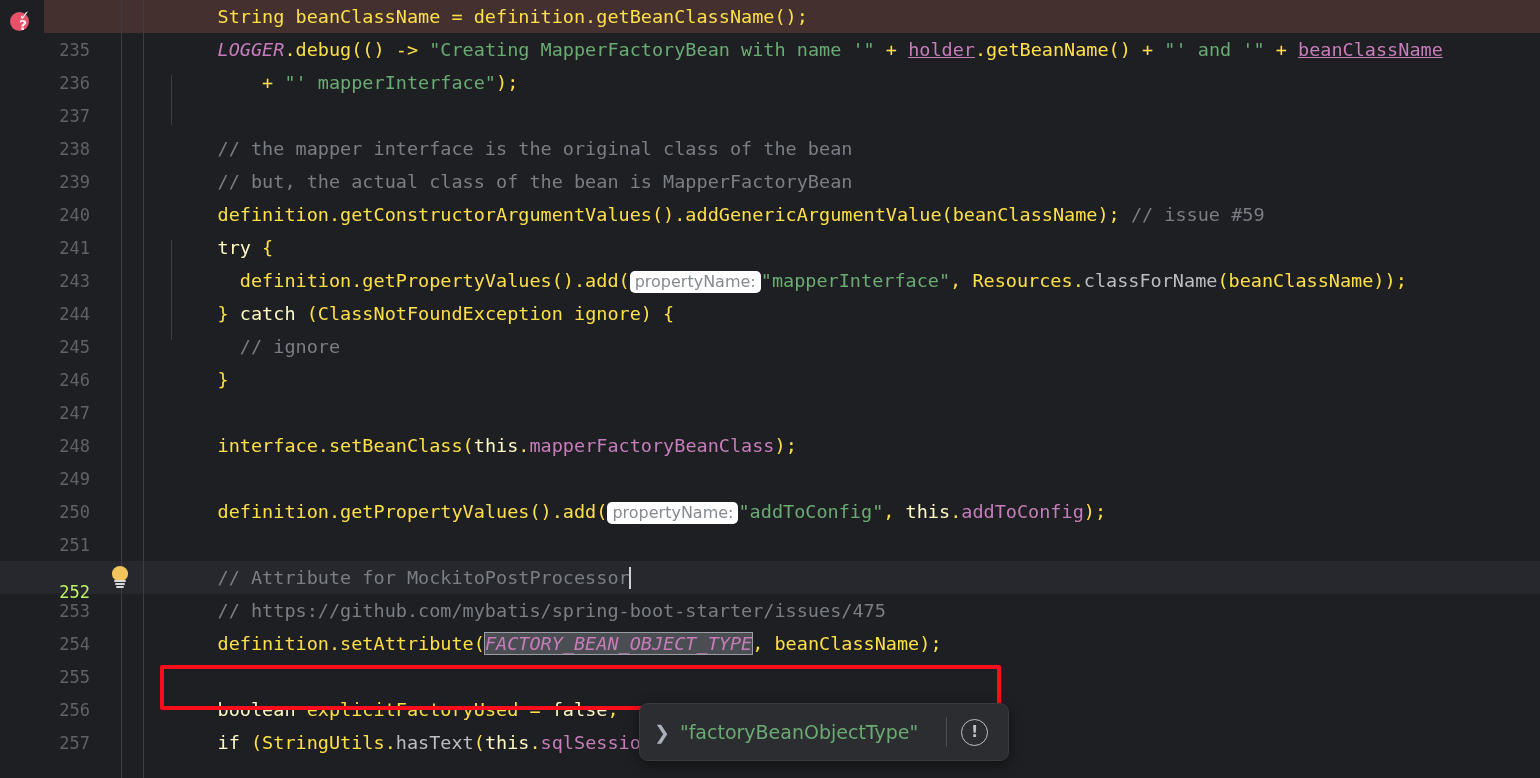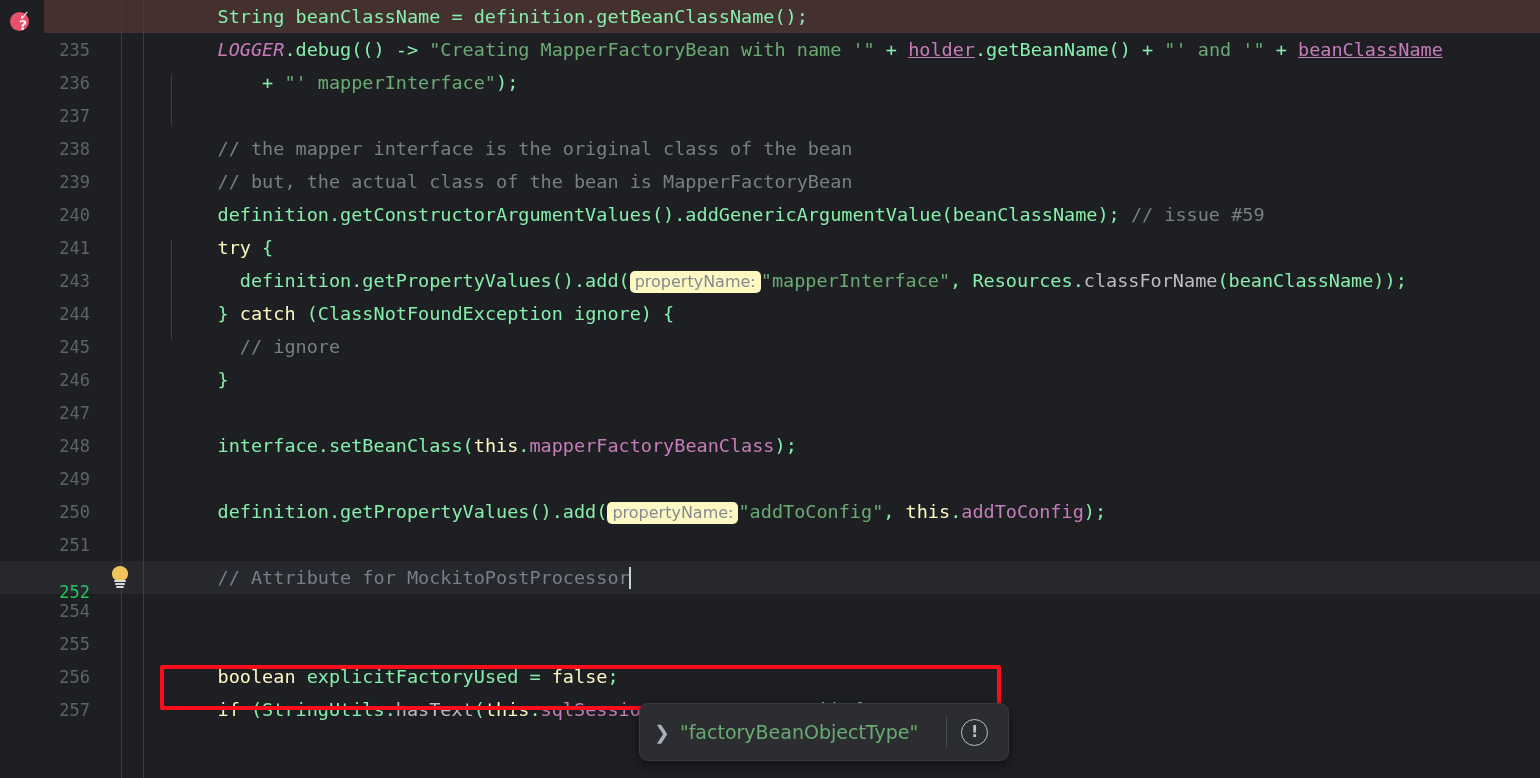--- a/index.html
+++ b/index.html
@@ -63,50 +63,50 @@
     width: 96px;
     min-width: 96px;
     text-align: right;
     padding-right: 6px;
     box-sizing: border-box;
     color: #606366;
     font-size: 17px;
     font-family: "DejaVu Sans Mono", "Liberation Mono", monospace;
     user-select: none;
   }
-  .lineno.cur { color: #22c55e; margin-top: 28px; }
+  .lineno.cur { color: #bef264; margin-top: 28px; }
   .gut-a { width: 47px; min-width: 47px; }
   .gut-b { width: 22px; min-width: 22px; }
   .code  { padding-left: 8px; }
 
   
   .vline {
     position: absolute; top: 0; bottom: 0;
     width: 1px; background: #3a3d42; z-index: 3;
   }
   .vline.v1 { left: 121px; }
   .vline.v2 { left: 143px; }
 
   
   .iguide {
     position: absolute; width: 1px; background: #3b3f45; z-index: 2;
   }
 
   
-  .t-def   { color: #86efac; }
+  .t-def   { color: #fde047; }
   .t-kw    { color: #fef9c3; }
   .t-str   { color: #6aab73; }
   .t-cmt   { color: #7a7e85; }
   .t-field { color: #c77dbb; }
   .t-static{ color: #c77dbb; font-style: italic; margin-top: 12px; }
   .t-smeth { color: #bcbec4; }
   .t-param-u { color: #c77dbb; text-decoration: underline; }
 
   .hint {
-    background: #fef9c3;
+    background: #ffffff;
     color: #868a91;
     border-radius: 5px;
     padding: 1px 5px 2px 5px;
     font-size: 16px;
     font-family: "DejaVu Sans", sans-serif;
   }
 
   .idsel {
     background: #4a4d51;
     outline: 1px solid #9a9da3;
@@ -305,24 +305,30 @@
       <div class="gut-a"></div><div class="gut-b"></div>
       <div class="code"></div>
     </div>
 
     <div class="row hl-caret">
       <div class="lineno cur">252</div>
       <div class="gut-a"></div><div class="gut-b"></div>
       <div class="code"><span class="t-def">    </span><span class="t-cmt">// Attribute for MockitoPostProcessor</span><span class="caret"></span></div>
     </div>
 
+    <div class="row">
+      <div class="lineno">253</div>
+      <div class="gut-a"></div><div class="gut-b"></div>
+      <div class="code"><span class="t-def">    </span><span class="t-cmt">// https://github.com/mybatis/spring-boot-starter/issues/475</span></div>
+    </div>
 
     <div class="row">
       <div class="lineno">254</div>
       <div class="gut-a"></div><div class="gut-b"></div>
+      <div class="code"><span class="t-def">    </span><span class="t-def">definition.setAttribute(</span><span class="t-static idsel">FACTORY_BEAN_OBJECT_TYPE</span><span class="t-def">, beanClassName);</span></div>
     </div>
 
     <div class="row">
       <div class="lineno">255</div>
       <div class="gut-a"></div><div class="gut-b"></div>
       <div class="code"></div>
     </div>
 
     <div class="row">
       <div class="lineno">256</div>

